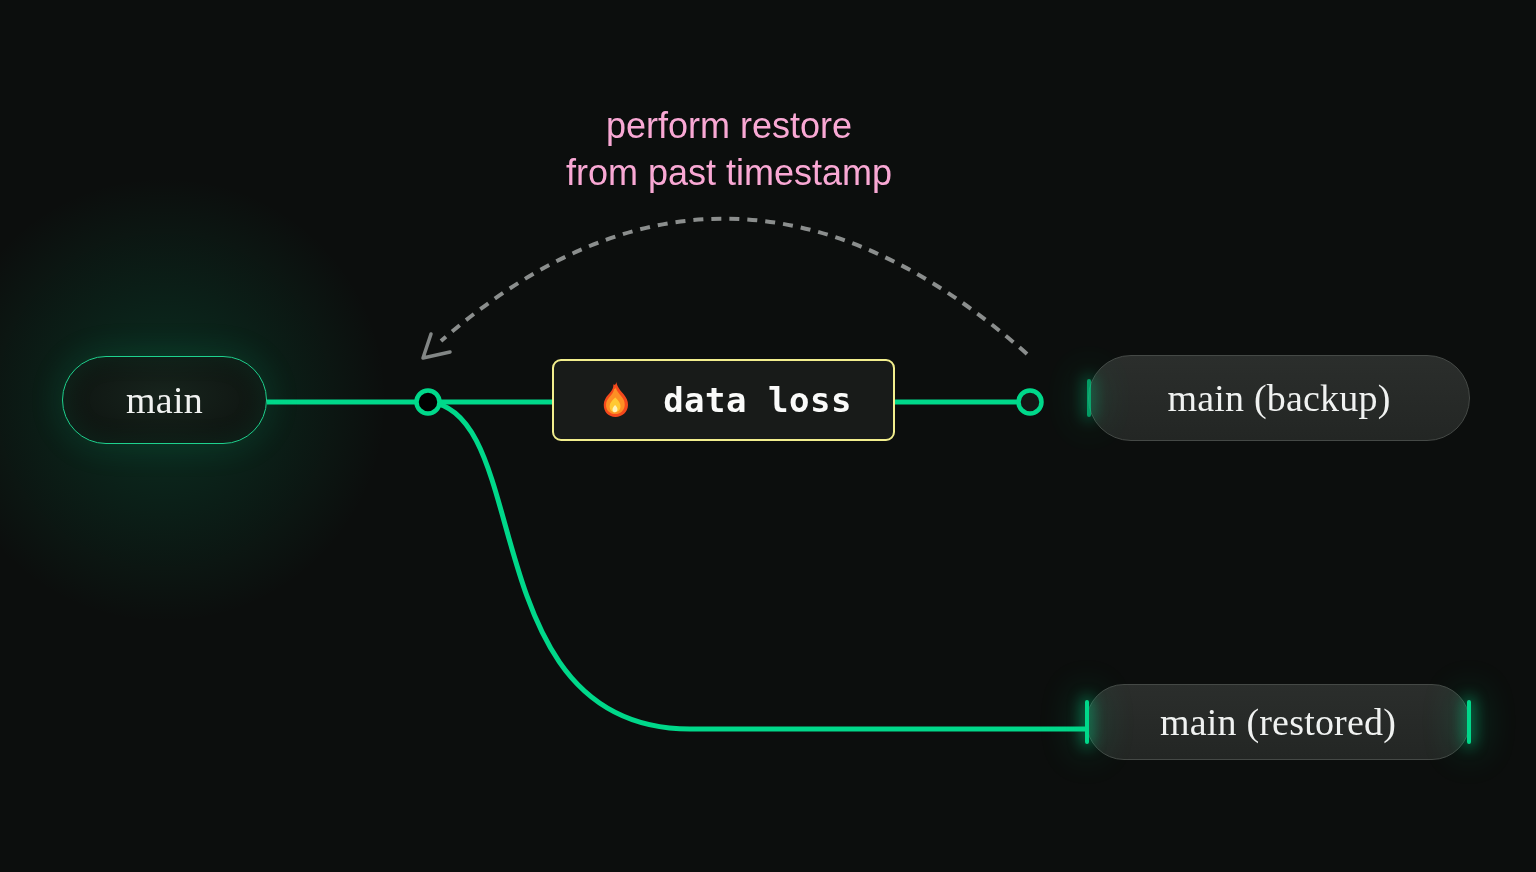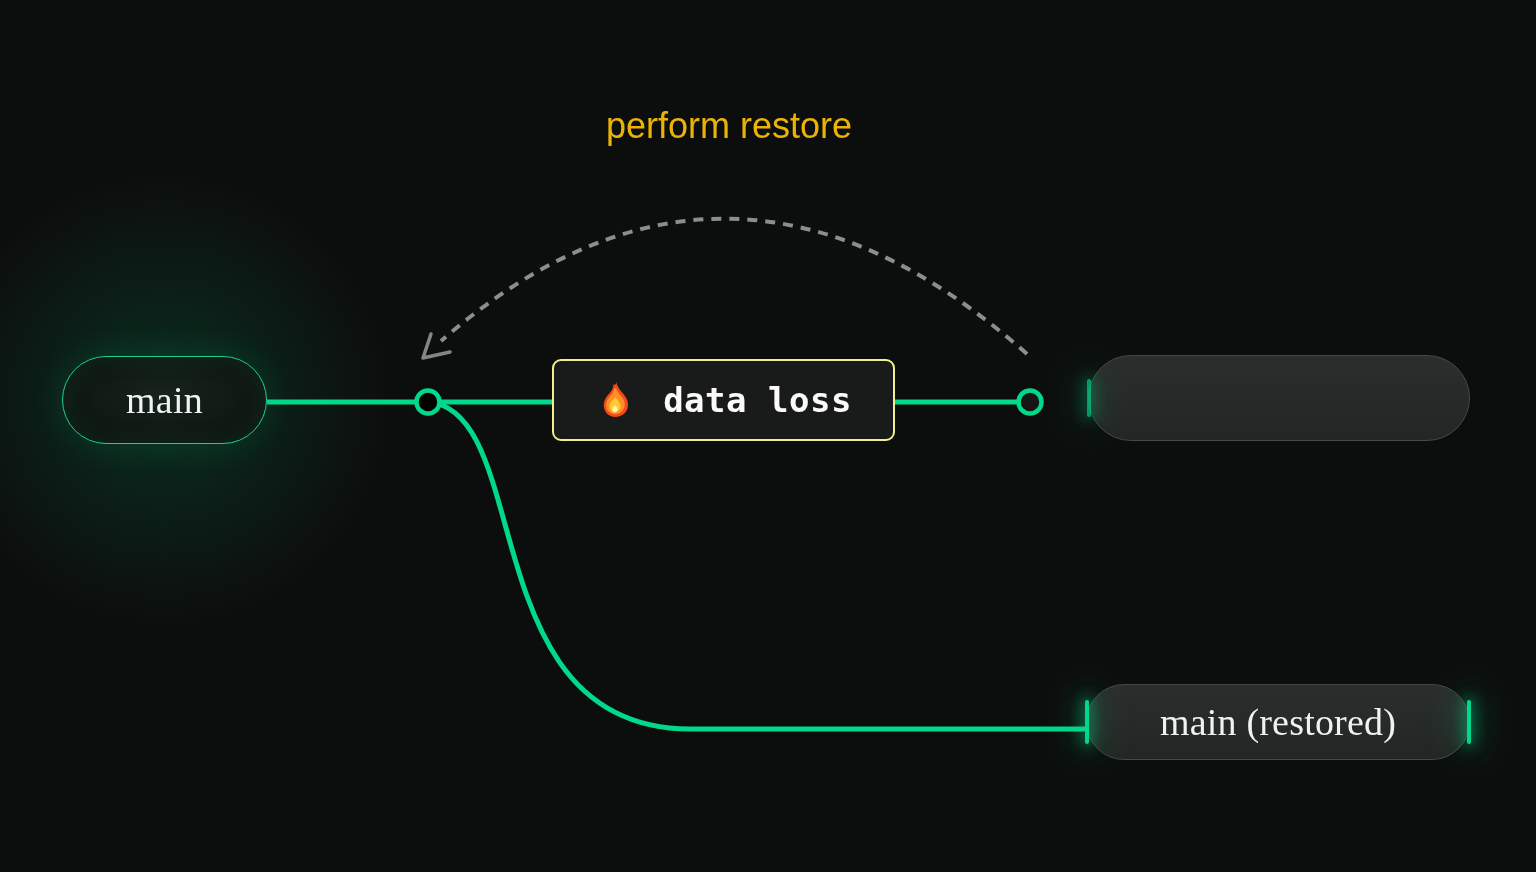--- a/index.html
+++ b/index.html
@@ -88,21 +88,21 @@
     white-space: nowrap;
   }
   .fire { width: 40px; height: 40px; display: block; }
 
   .annotation {
     position: absolute;
     left: 429px; top: 102px; width: 600px;
     text-align: center;
     font-size: 36px;
     line-height: 47px;
-    color: #eab308;
+    color: #f9a8d4;
     z-index: 2;
   }
   .annotation div { white-space: nowrap; }
 </style>
 </head>
 <body>
 
 <div class="canvas">
 
   <div class="main-glow"></div>
@@ -117,38 +117,40 @@
 
     <polyline points="431,334 423,358 450,352" stroke="#828685" stroke-width="3.5" fill="none" stroke-linecap="round" stroke-linejoin="round"></polyline>
 
     <circle cx="428" cy="402" r="11.5" fill="#14171
 5" stroke="#00d88a" stroke-width="4.5"></circle>
     <circle cx="1030" cy="402" r="11.5" fill="#141715" stroke="#00d88a" stroke-width="4.5"></circle>
   </svg>
 
   <div class="annotation">
     <div>perform restore</div>
+    <div>from past timestamp</div>
   </div>
 
   <div class="pill main-node">
     <span class="label">main</span>
   </div>
 
   <div class="data-loss-badge">
     <svg class="fire" viewBox="0 0 32 32">
       <path d="M17 1.5 c1 4.6 3.4 6.7 5.8 9.7 c2.3 2.9 3.7 5.4 3.6 8.8 c-0.2 6-4.9 9.6-10.1 9.5 c-5.2-0.1-9.4-3.8-9.3-9.8 c0.1-3.1 1.5-5.5 3.4-7.7 c2.2-2.5 4.5-4.8 4.3-8.7 c1.6 1.1 2 -0.1 2.3-1.8 z" fill="#f4491c"></path>
       <path d="M16.6 6 c0.9 3.2 2.6 4.8 4.4 7 c1.8 2.2 2.9 4.2 2.8 6.9 c-0.2 4.6-3.8 7.4-7.8 7.3 c-4-0.1-7.3-2.9-7.2-7.5 c0.1-2.4 1.2-4.2 2.6-5.9 c1.7-2 3.6-3.9 3.9-6.9 c0.6 0.6 1 0.2 1.3-0.9 z" fill="#fd8f24"></path>
       <path d="M16.3 14 c2.5 2.5 4.2 4.6 4.1 7.2 c-0.1 2.9-2.1 4.7-4.5 4.6 c-2.4-0.1-4.3-2-4.2-4.9 c0.1-2.6 2-4.6 4.6-6.9 z" fill="#ffc933"></path>
       <path d="M16.1 20 c1.2 1.3 2 2.4 1.9 3.6 c-0.1 1.4-1 2.2-2.1 2.2 c-1.1 0-2-0.9-1.9-2.3 c0.1-1.2 0.9-2.3 2.1-3.5 z" fill="#fff3b8"></path>
     </svg>
     <span class="mono-label">data loss</span>
   </div>
 
   <div class="pill gray-node backup-node">
     <span class="edge-glow left dim"></span>
+    <span class="label">main (backup)</span>
   </div>
 
   <div class="pill gray-node restored-node">
     <span class="edge-glow left"></span>
     <span class="edge-glow right"></span>
     <span class="label">main (restored)</span>
   </div>
 
 </div>
 

